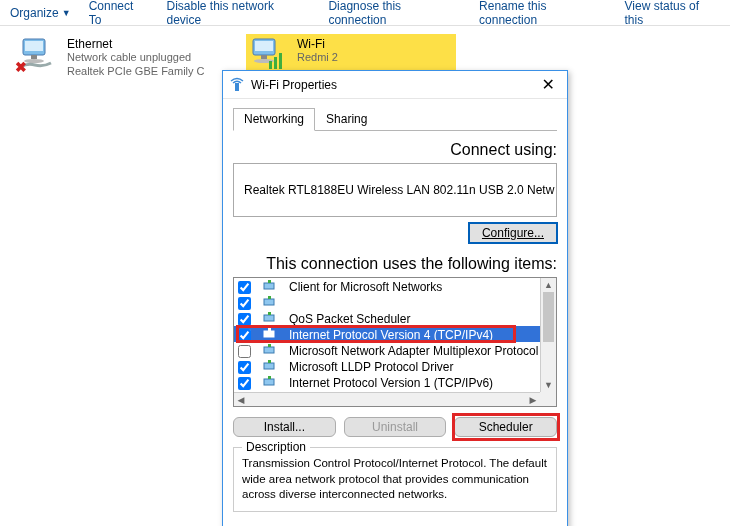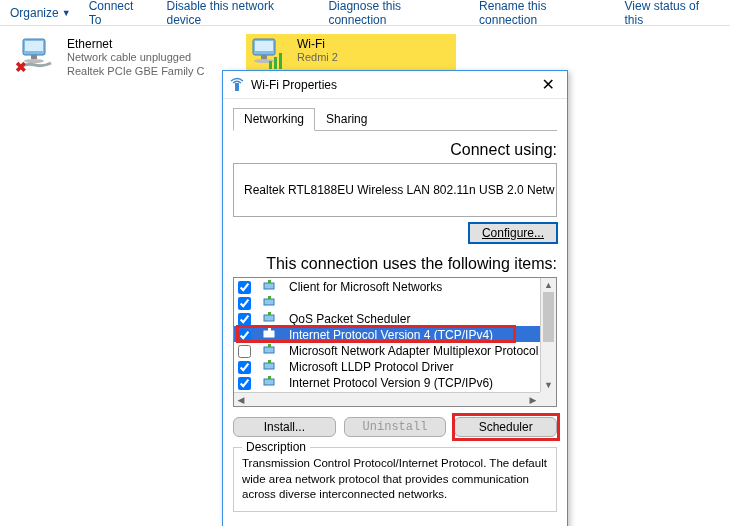--- a/index.html
+++ b/index.html
@@ -89,21 +89,21 @@
   .btn {
     font-size: 12px;
     padding: 2px 12px;
     border: 1px solid #adadad;
     background: #e1e1e1;
     min-width: 78px;
     text-align: center;
     cursor: default;
   }
   .btn.focus { border: 1px solid #005fb8; outline: 1px solid #005fb8; }
-  .btn.disabled { color: #9a9a9a; font-family: Liberation Mono, monospace; }
+  .btn.disabled { color: #9a9a9a; }
   .listwrap {
     border: 1px solid #888;
     height: 130px;
     position: relative;
     margin-bottom: 10px;
     overflow: hidden;
   }
   .listcontent { position: absolute; inset: 0 16px 14px 0; overflow: hidden; }
   .row { display: flex; align-items: flex-end; gap: 12px; padding: 0 4px; height: 16px; font-size: 12px; white-space: nowrap;}
   .row input[type=checkbox]{ width: 13px; height: 13px; margin:0; }
@@ -265,21 +265,21 @@
                 <rect x="5" y="1" width="3" height="3" fill="#3fae3f"></rect>
               </svg></span>
             <span>Microsoft LLDP Protocol Driver</span>
           </div>
           <div class="row">
             <input type="checkbox" checked="" style="">
             <span><svg class="proto-icon" viewBox="0 0 14 12">
                 <rect x="1" y="4" width="10" height="6" fill="#8fc7ef" stroke="#3b7bb0"></rect>
                 <rect x="5" y="1" width="3" height="3" fill="#3fae3f"></rect>
               </svg></span>
-            <span>Internet Protocol Version 9 (TCP/IPv6)</span>
+            <span>Internet Protocol Version 1 (TCP/IPv6)</span>
           </div>
         </div>
       <div class="vscroll">
         <div class="arr" style="top:0">▲</div>
         <div class="thumb"></div>
         <div class="arr" style="bottom:0">▼</div>
       </div>
       <div class="hscroll">
         <div class="arr" style="left:0">◀</div>
         <div class="arr" style="right:0">▶</div>

